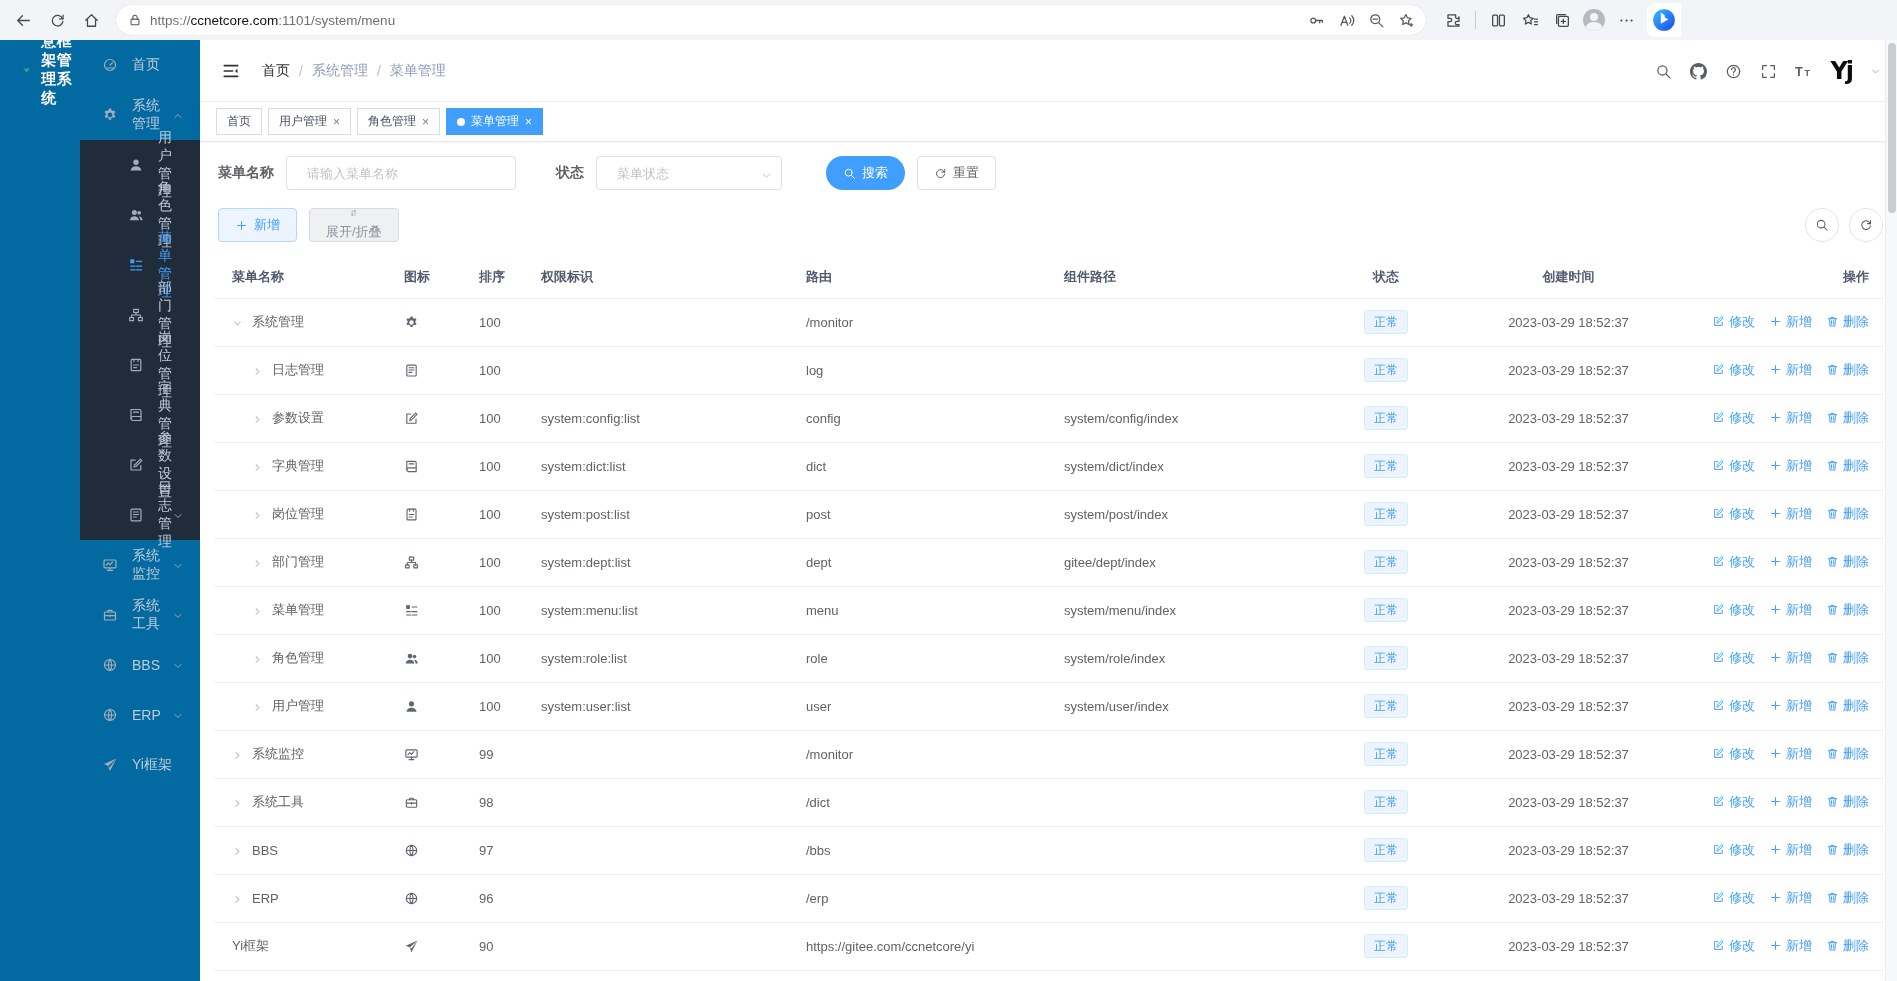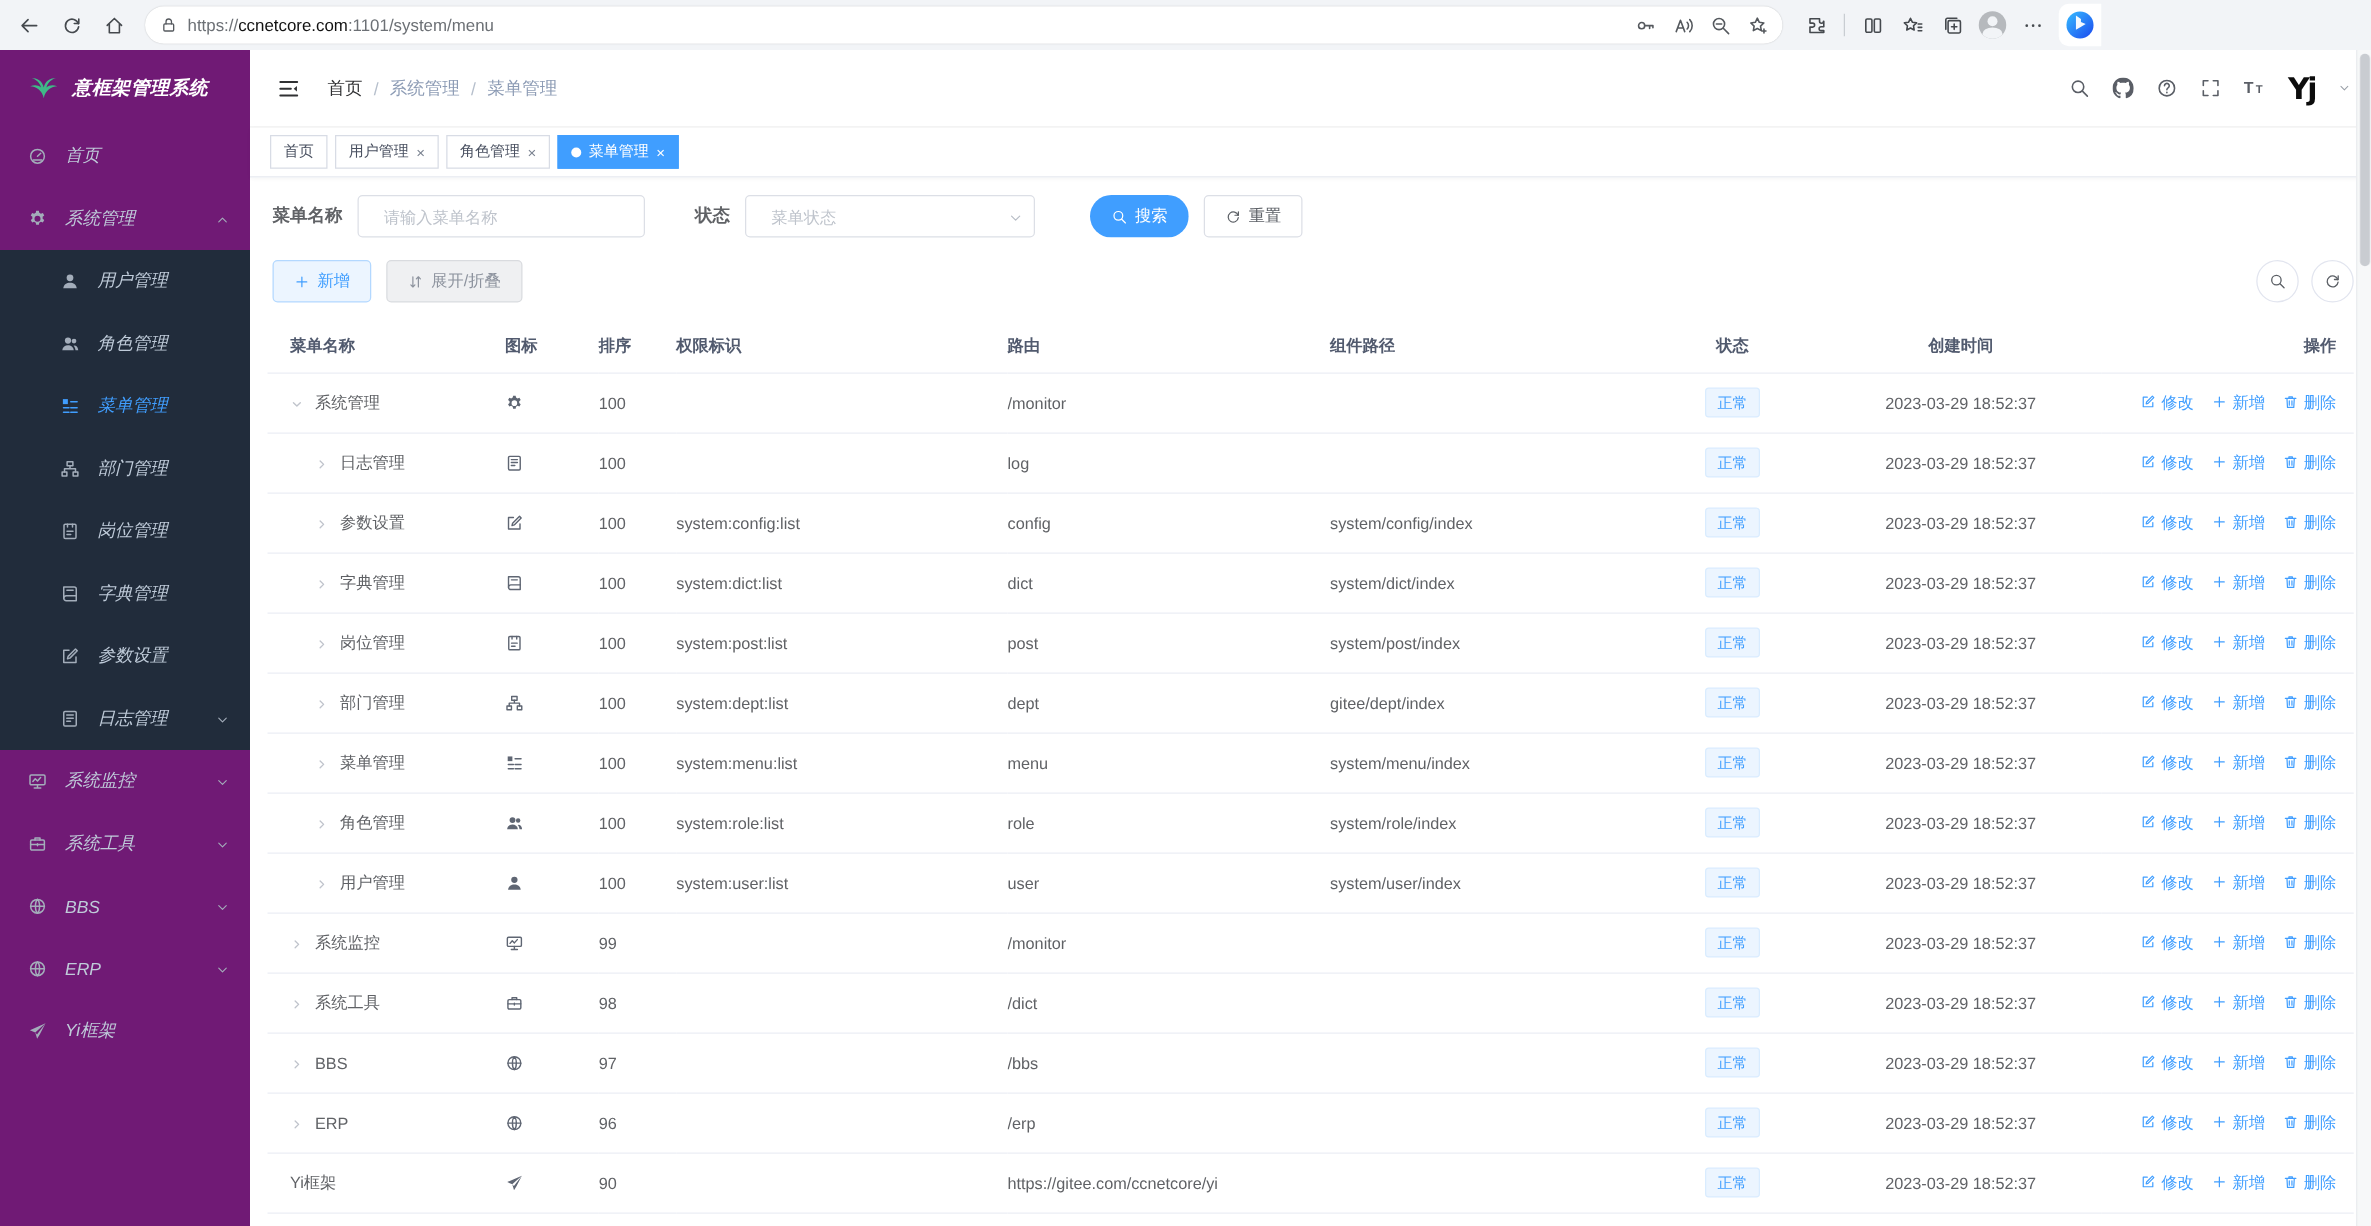--- a/index.html
+++ b/index.html
@@ -23,21 +23,21 @@
   .avatar-gray { width:22px; height:22px; border-radius:50%; background:#b6b9bd; position:relative; overflow:hidden; }
   .avatar-gray:before { content:""; position:absolute; left:7px; top:4px; width:8px; height:8px; border-radius:50%; background:#f2f4f7; }
   .avatar-gray:after { content:""; position:absolute; left:3px; top:13px; width:16px; height:10px; border-radius:50%; background:#f2f4f7; }
   .copilot-tab { width:34px; height:34px; background:#fff; border-radius:8px 0 0 8px; display:flex; align-items:center; justify-content:center; margin-left:4px; }
   .copilot-tab svg { width:26px; height:26px; }
 
   
   .app { display:flex; height:941px; }
 
   
-  .sidebar { width:200px; background:#701a75; flex-shrink:0; display:flex; flex-direction:column; overflow:hidden;font-style:italic; }
+  .sidebar { width:200px; background:#0369a1; flex-shrink:0; display:flex; flex-direction:row; overflow:hidden; }
   .logo-row { height:60px; display:flex; align-items:center; padding-left:22px; gap:10px; }
   .logo-title { color:#fff; font-size:15px; font-weight:bold; letter-spacing:.5px; }
   .side-item { height:50px; display:flex; align-items:center; padding:0 16px 0 22px; color:#bfcbd9; font-size:14px; cursor:pointer; }
   .side-item .ic { color:#a3adba; margin-right:14px; width:16px; height:16px; }
   .side-item .lbl { flex:1; }
   .side-item .chev { color:#a3adba; }
   .side-item .chev .ic { margin:0; width:12px; height:12px; }
   .submenu { background:#212c3b; }
   .submenu .side-item { padding-left:48px; }
   .side-item.active { color:#409eff; }
@@ -68,31 +68,31 @@
   .tab .dot { width:8px; height:8px; border-radius:50%; background:#fff; display:inline-block; }
 
   
   .content { flex:1; padding:14px 14px 0 14px; overflow:hidden; }
   .filter-row { display:flex; align-items:center; padding-left:4px; margin-bottom:18px; }
   .f-label { font-size:14px; font-weight:bold; color:#606266; margin-right:12px; }
   .f-input { width:230px; height:34px; border:1px solid #dcdfe6; border-radius:4px; padding:0 20px; font-size:13px; color:#606266; font-family:"Liberation Sans", sans-serif; }
   .f-input::placeholder { color:#bfc4cc; }
   .f-group { display:flex; align-items:center; }
   .f-group + .f-group { margin-left:40px; }
-  .f-select { position:relative; width:232px; }
+  .f-select { position:relative; width:186px; }
   .f-select .f-input { width:100%; padding-right:28px; }
   .f-select .chev { position:absolute; right:9px; top:10px; color:#b8bdc6; }
   .f-select .chev .ic { width:13px; height:13px; }
   .btn { height:34px; border-radius:4px; font-size:13px; display:inline-flex; align-items:center; gap:6px; padding:0 16px; cursor:pointer; border:1px solid transparent; font-family:"Liberation Sans", sans-serif; }
   .btn .ic { width:13px; height:13px; }
   .btn-primary { background:#409eff; color:#fff; margin-left:44px;border-radius:17px; }
   .btn-plain { background:#fff; border-color:#dcdfe6; color:#5c6066; margin-left:12px; }
   .toolbar { display:flex; align-items:center; padding-left:4px; margin-bottom:14px; }
   .btn-light { background:#ecf5ff; border-color:#b3d8ff; color:#409eff; }
-  .btn-gray { background:#eff0f2; border-color:#d9dbdf; color:#8d939e; margin-left:12px; }
+  .btn-gray { background:#eff0f2; border-color:#d9dbdf; color:#8d939e; margin-left:12px;flex-direction:column; }
   .toolbar-right { margin-left:auto; display:flex; gap:10px; }
   .circle-btn { width:34px; height:34px; border-radius:50%; border:1px solid #e2e5ef; background:#fff; color:#5c6066; display:flex; align-items:center; justify-content:center; cursor:pointer; }
   .circle-btn .ic { width:14px; height:14px; }
 
   
   table { width:100%; border-collapse:collapse; table-layout:fixed; }
   th { height:42px; text-align:left; font-size:13px; color:#515a6e; font-weight:bold; border-bottom:1px solid #ebeef5; background:#fff; }
   td { height:48px; font-size:13px; color:#606266; border-bottom:1px solid #ebeef5; white-space:nowrap; overflow:hidden; }
   .col-name { padding-left:18px; }
   th.col-status, td.col-status, th.col-time, td.col-time { text-align:center; }

